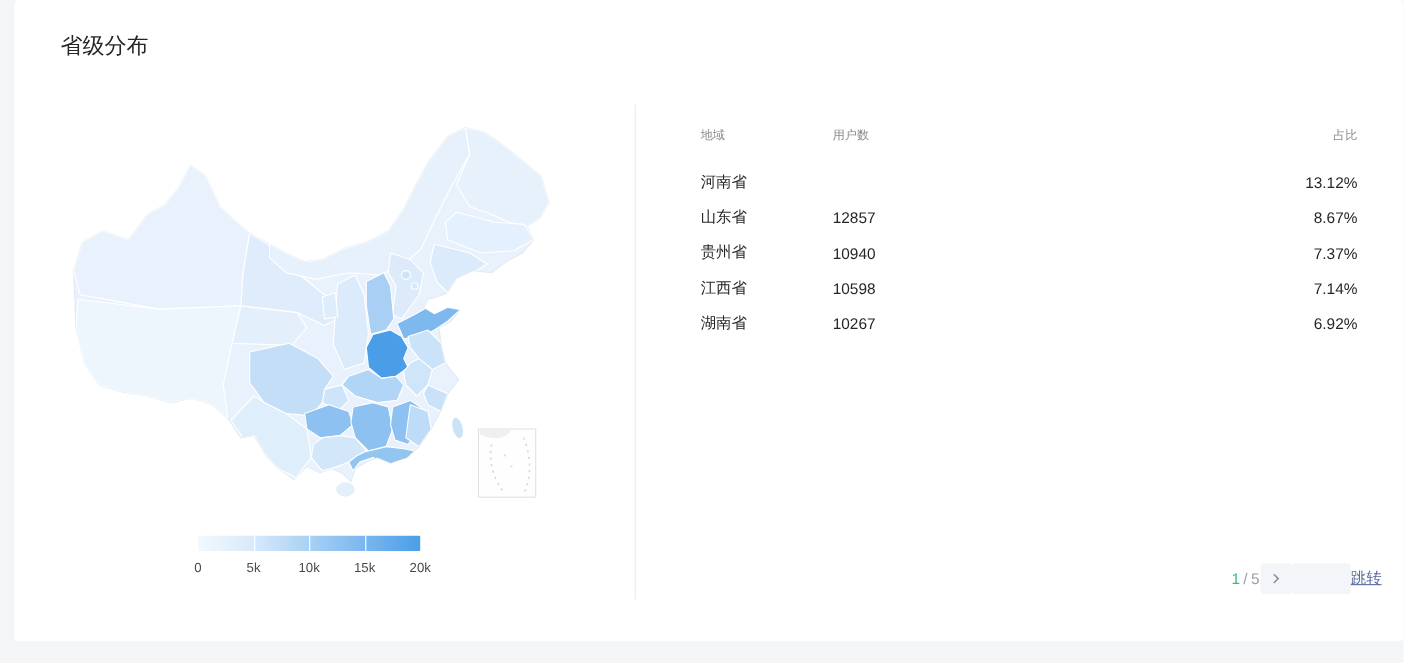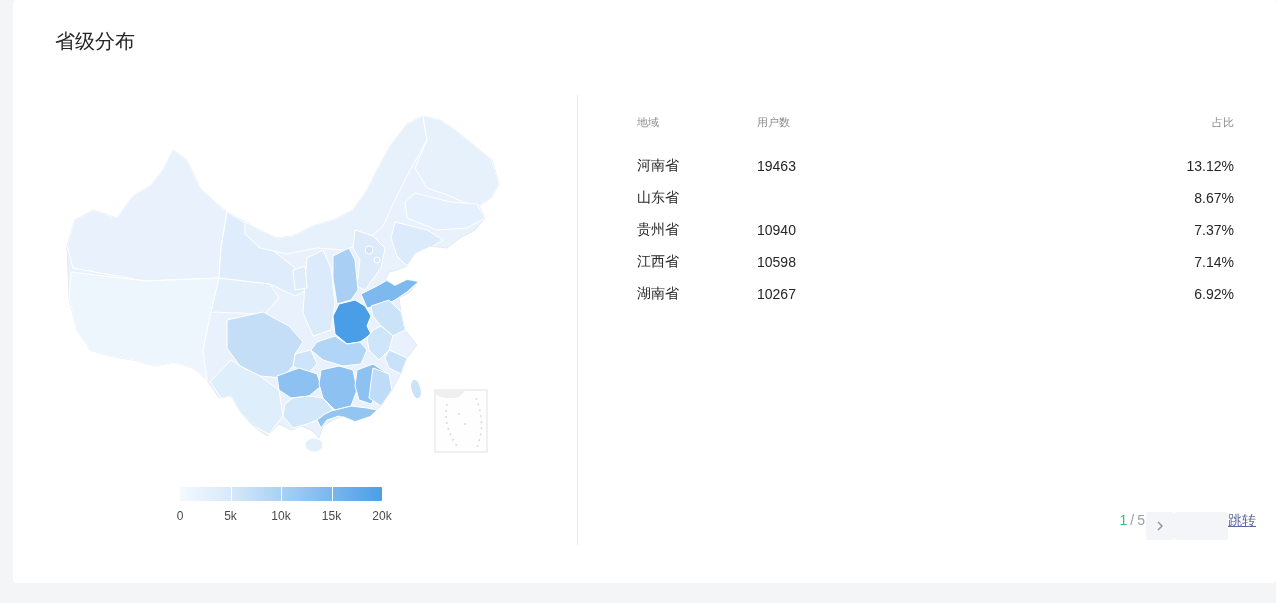--- a/index.html
+++ b/index.html
@@ -42,21 +42,21 @@
   
   .table{position:absolute;left:624px;top:112px;width:597px;}
   .thead{display:flex;align-items:center;height:20px;font-size:11px;color:#8c8c8c;margin-bottom:18px;}
   .trow{display:flex;align-items:center;height:32px;font-size:14px;color:#262626;}
   .col-region{width:120px;flex:0 0 120px;}
   .col-users{flex:1 1 auto;text-align:left;}
   .col-share{flex:0 0 auto;margin-left:auto;text-align:right;}
   
   .pagination{
     position:absolute;top:512px;right:20px;height:28px;
-    display:flex;align-items:flex-start;gap:0;font-size:14px;
+    display:flex;align-items:center;gap:0;font-size:14px;
   }
   .page-indicator{color:#9aa0a6;letter-spacing:1px;}
   .page-current{color:#3bbd79;margin-right:2px;}
   .page-total{margin-left:2px;}
   .next-btn{
     width:28px;height:28px;background:#f3f5f8;border:none;border-radius:3px;
     display:flex;align-items:center;justify-content:center;cursor:pointer;padding:0;
   }
   .jump-input{
     width:50px;height:26px;background:#f3f5f8;border:none;border-radius:3px;
@@ -160,26 +160,26 @@
 
   <div class="table">
     <div class="thead">
       <span class="col-region">地域</span>
       <span class="col-users">用户数</span>
       <span class="col-share">占比</span>
     </div>
     <div>
     <div class="trow">
       <span class="col-region">河南省</span>
-      <span class="col-users">19463</span>
       <span class="col-share">13.12%</span>
     </div>
 
     <div class="trow">
       <span class="col-region">山东省</span>
+      <span class="col-users">12857</span>
       <span class="col-share">8.67%</span>
     </div>
 
     <div class="trow">
       <span class="col-region">贵州省</span>
       <span class="col-users">10940</span>
       <span class="col-share">7.37%</span>
     </div>
 
     <div class="trow">

